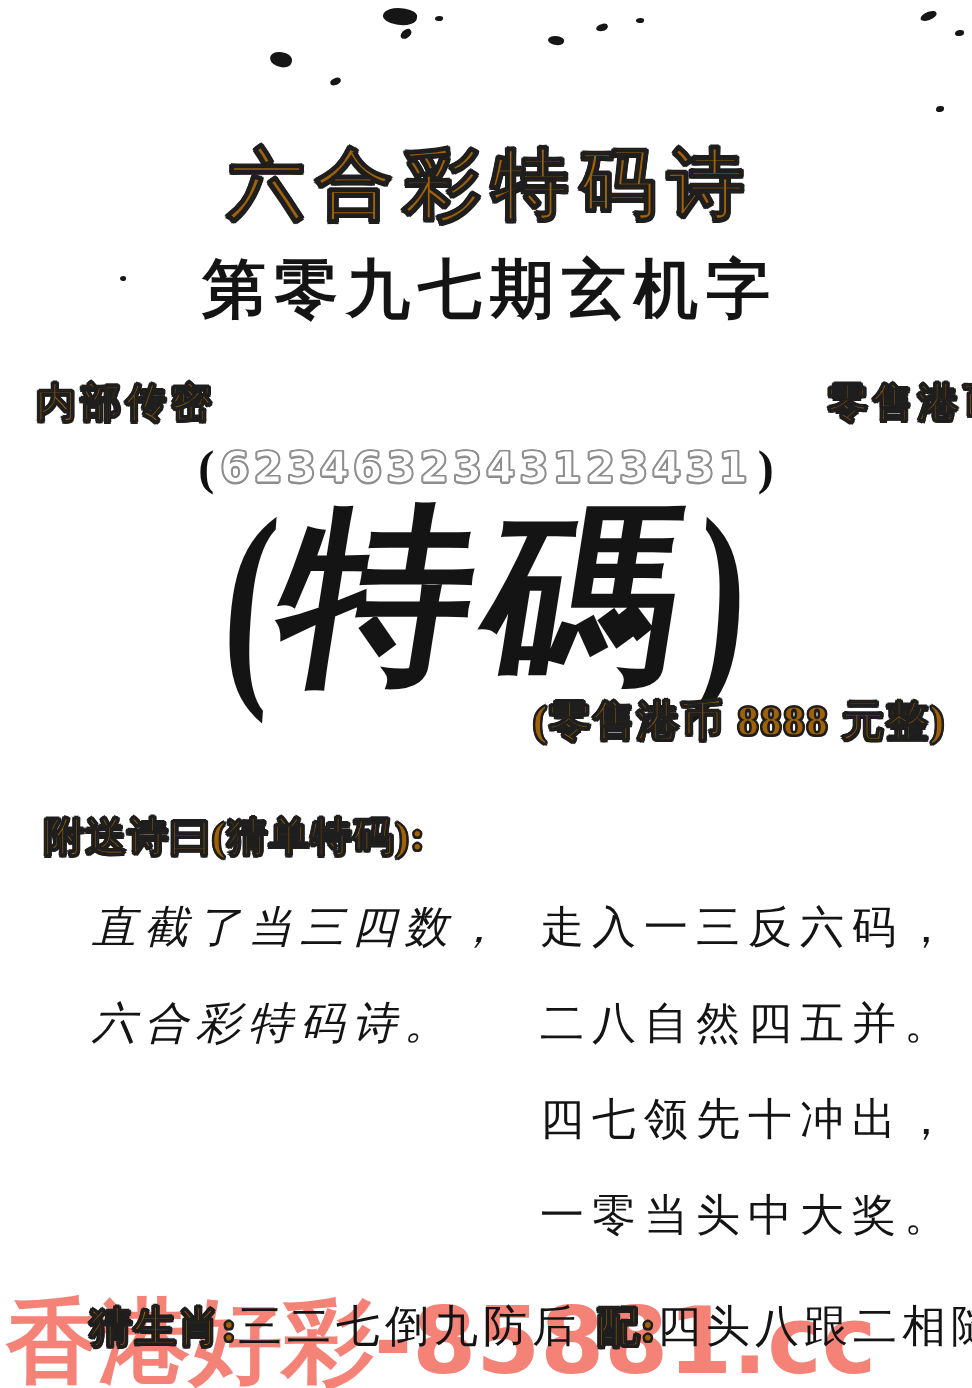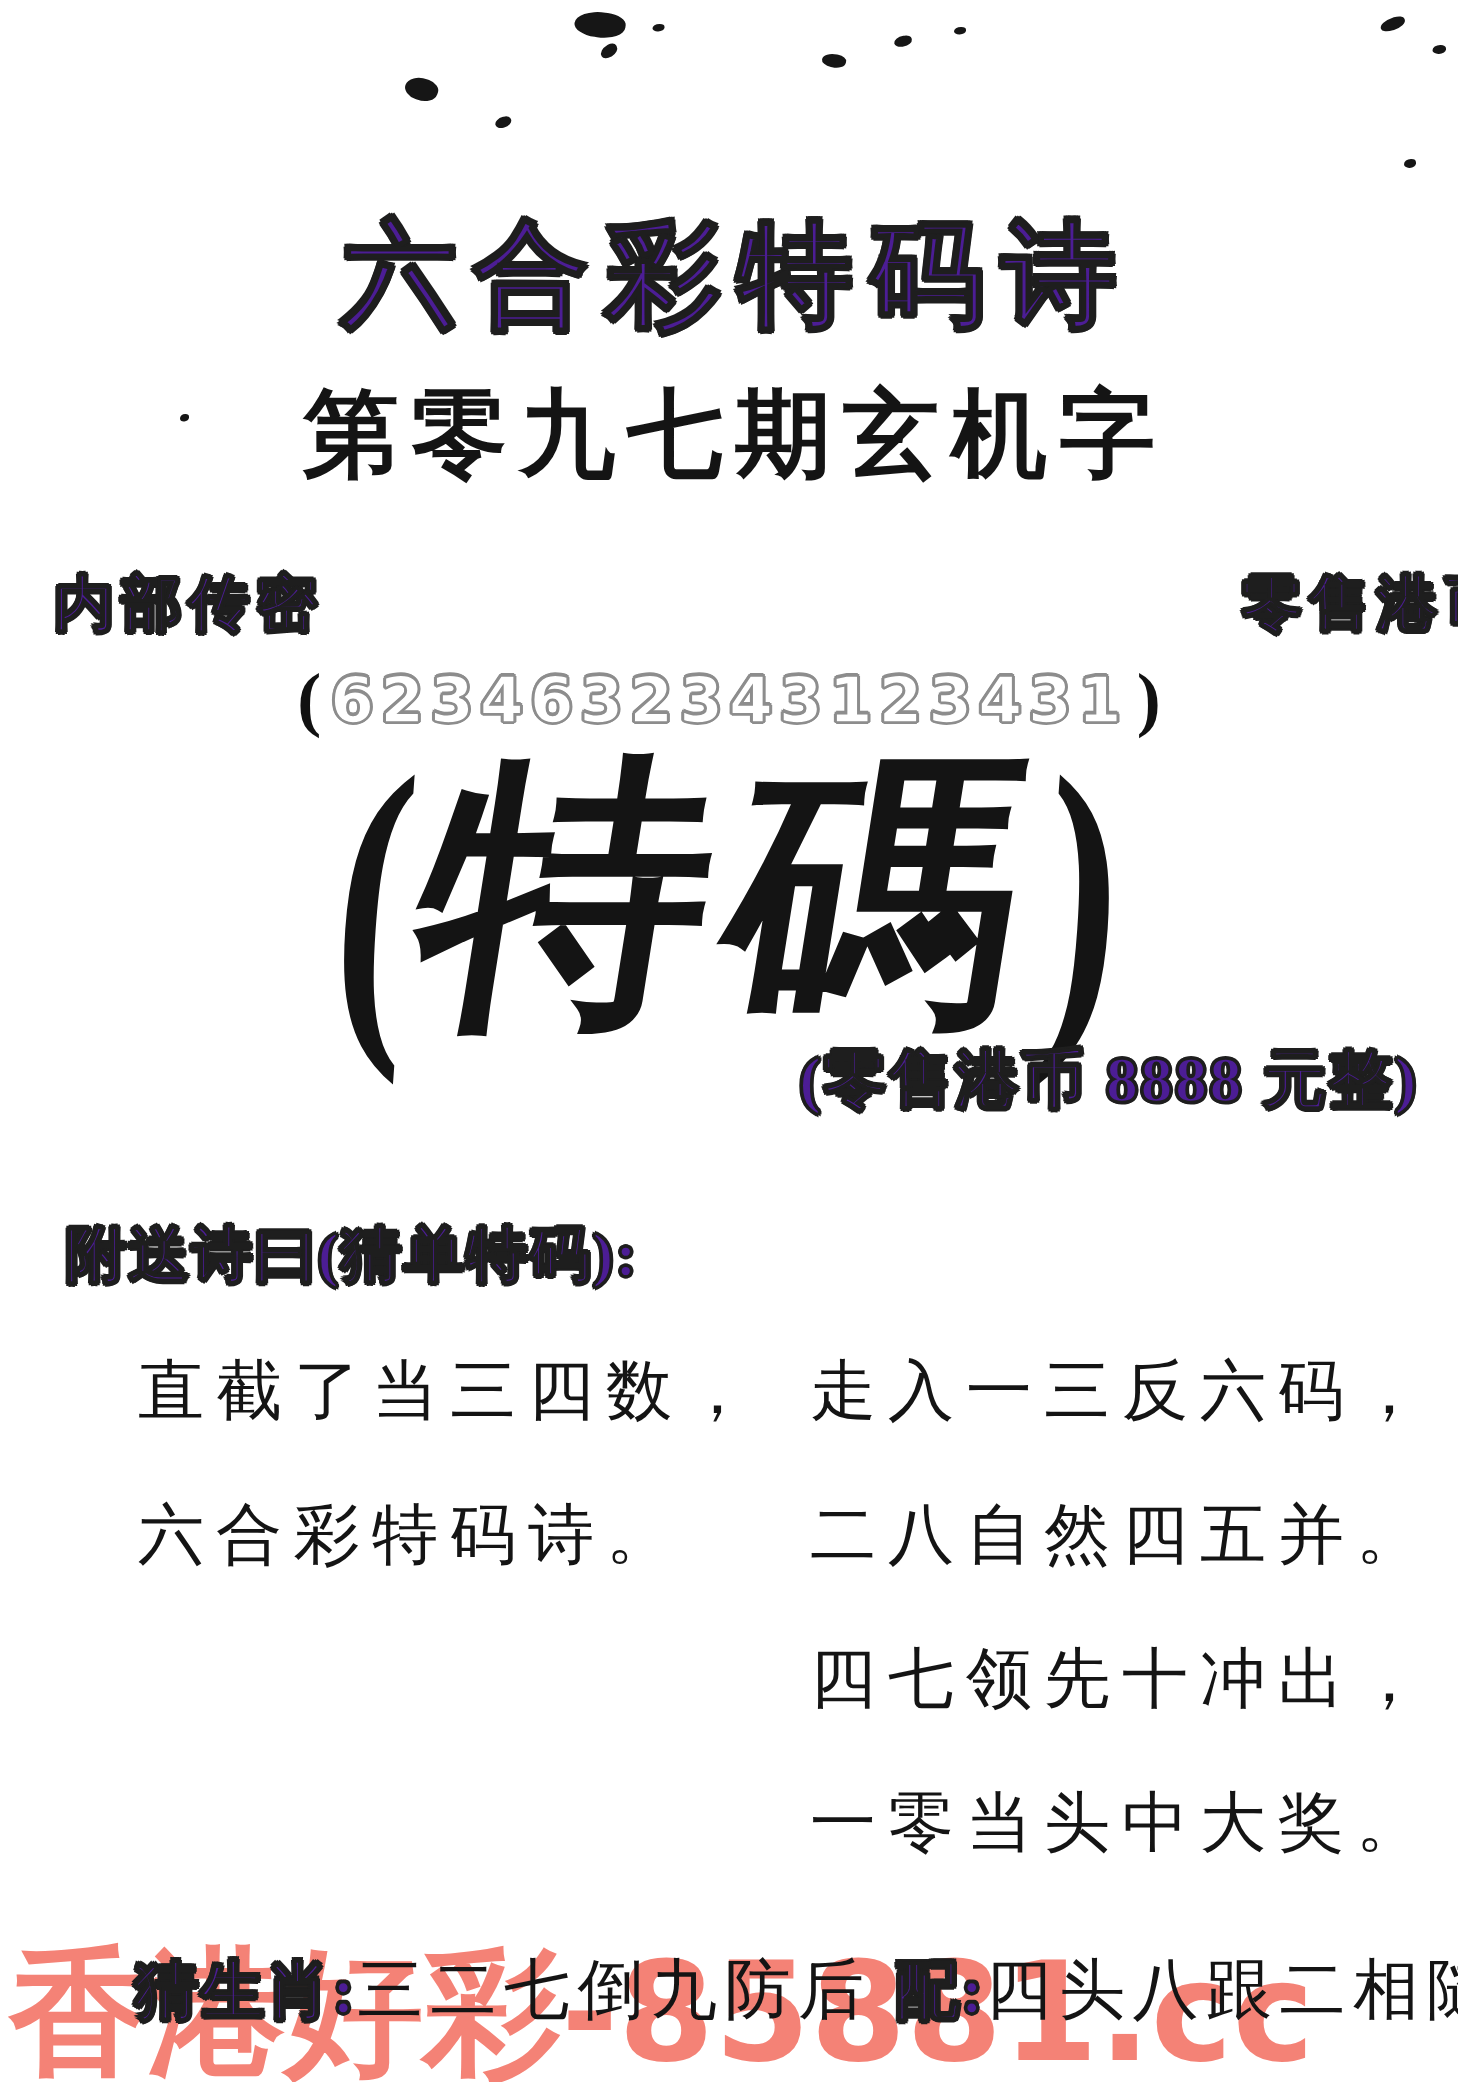--- a/index.html
+++ b/index.html
@@ -10,21 +10,21 @@
   }
   .abs{position:absolute;}
   .center{left:0;width:100%;text-align:center;}
 
   
   .title1{top:20px;font-size:98px;font-weight:700;letter-spacing:16px;text-indent:16px;line-height:150px;}
   .title3{top:244px;font-size:64px;font-weight:600;letter-spacing:8px;text-indent:8px;line-height:92px;}
 
   
   .hollow{
-    color:#4c1d95;
+    color:#a16207;
     -webkit-text-stroke:1px #1e1e1e;
     text-shadow:2px 0 0 #1e1e1e,-2px 0 0 #1e1e1e,0 2px 0 #1e1e1e,0 -2px 0 #1e1e1e,
       1.5px 1.5px 0 #1e1e1e,-1.5px -1.5px 0 #1e1e1e,1.5px -1.5px 0 #1e1e1e,-1.5px 1.5px 0 #1e1e1e;
   }
   .title2{top:136px;font-size:76px;font-weight:700;letter-spacing:12px;text-indent:12px;line-height:96px;}
 
   .labels-row{top:372px;left:0;width:100%;display:flex;justify-content:space-between;gap:130px;
     font-size:40px;font-weight:700;letter-spacing:5px;line-height:62px;padding-left:36px;}
 
   
@@ -43,21 +43,21 @@
   .big-paren{font-size:152px;font-weight:700;line-height:1;transform:scaleY(1.5) skewX(-6deg);}
   .big-paren.open{margin-right:6px;}
   .big-paren.close{margin-left:2px;}
   .big-text{font-size:192px;font-weight:900;line-height:1;letter-spacing:14px;transform:skewX(-9deg);}
 
   .price{top:688px;right:26px;font-size:42px;font-weight:700;letter-spacing:2px;line-height:66px;white-space:nowrap;}
   .poem-intro{top:806px;left:44px;font-size:40px;font-weight:700;letter-spacing:2px;line-height:62px;white-space:nowrap;}
 
   
   .poem-col{top:880px;font-size:44px;font-weight:500;letter-spacing:8px;line-height:96px;white-space:nowrap;}
-  .poem-col.left{left:92px;}
+  .poem-col.left{left:92px;font-style:italic;}
   .poem-col.right{left:540px;}
 
   
   .bottom-row{top:1294px;left:90px;z-index:3;display:flex;align-items:baseline;
     font-size:44px;line-height:66px;white-space:nowrap;}
   .b-hollow{font-weight:700;letter-spacing:2px;font-size:42px;}
   .b-solid{font-weight:500;letter-spacing:5px;}
   .b-gap{width:16px;}
   .watermark{
     top:1280px;left:6px;z-index:2;opacity:.92;white-space:nowrap;

